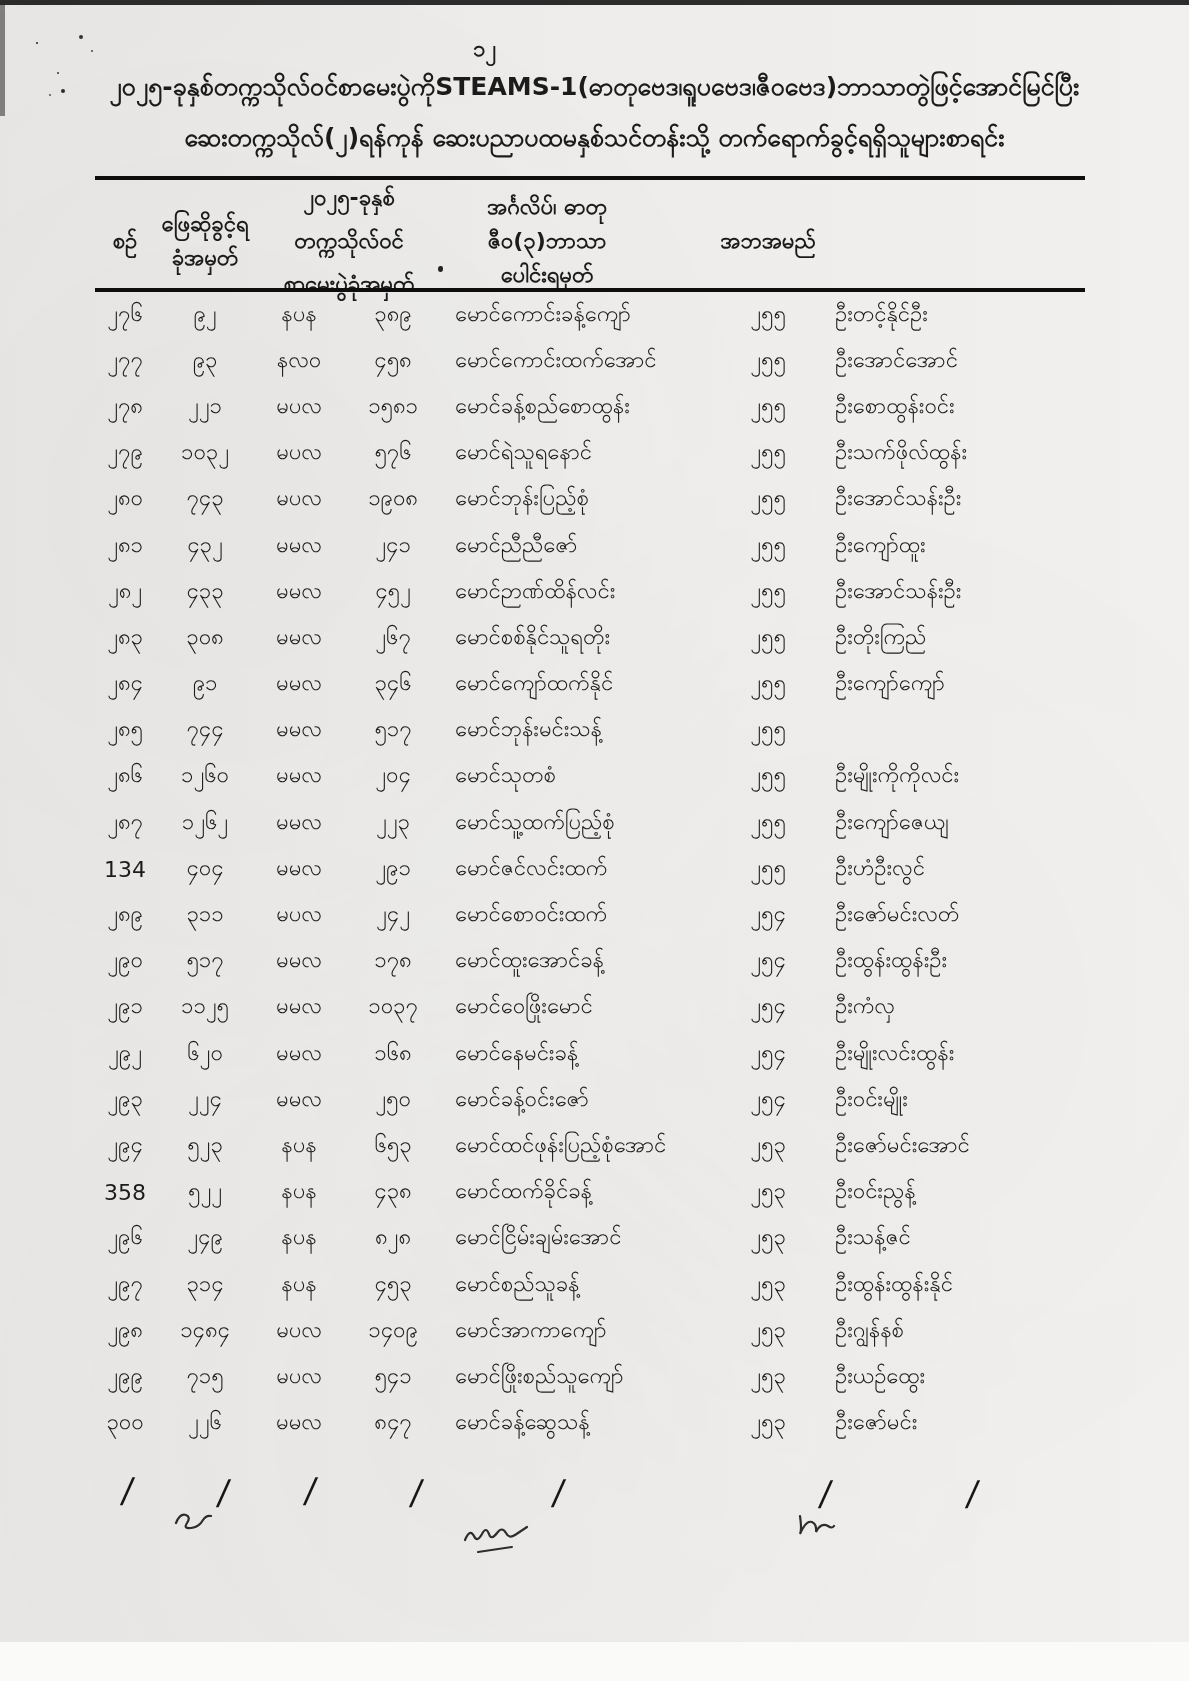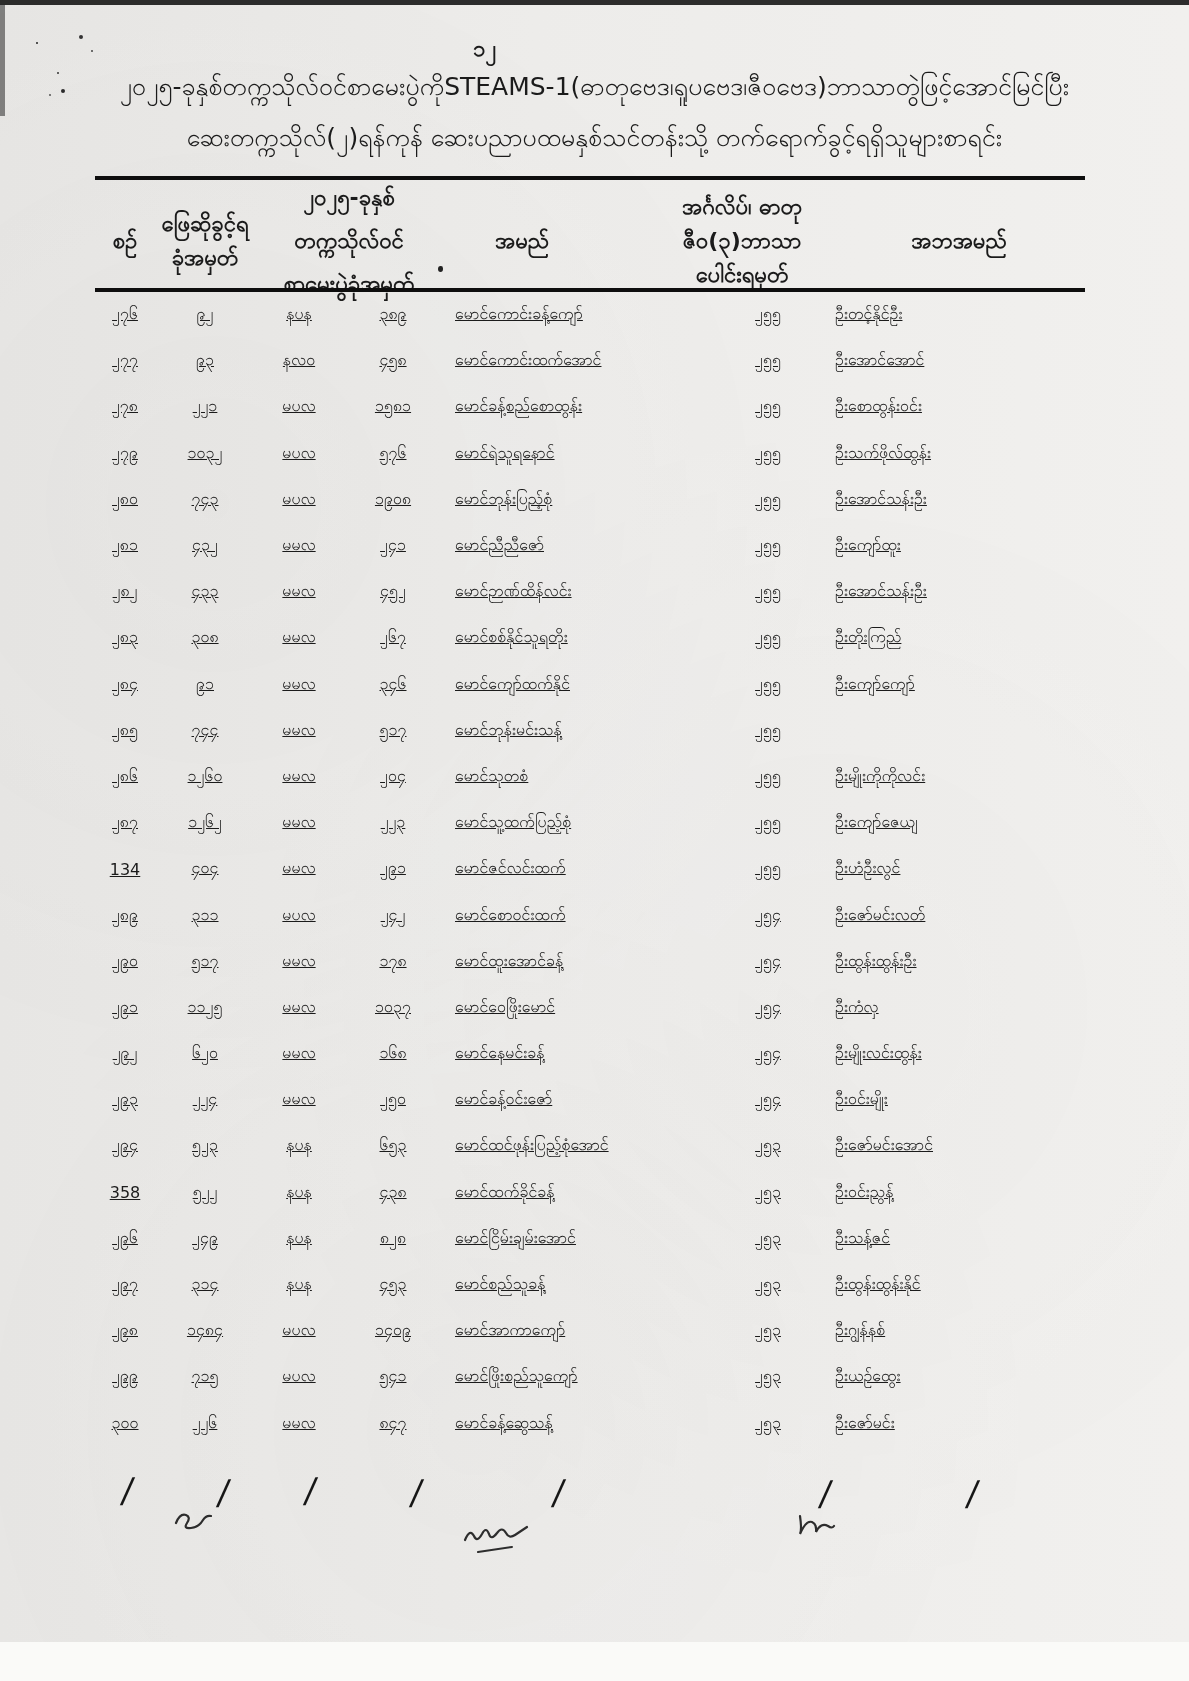--- a/index.html
+++ b/index.html
@@ -15,42 +15,42 @@
       radial-gradient(circle at 18% 30%, rgba(120,120,120,.08), transparent 40%),
       radial-gradient(circle at 70% 60%, rgba(120,120,120,.06), transparent 45%),
       radial-gradient(circle at 40% 85%, rgba(120,120,120,.07), transparent 35%);
   }
   .top-edge{position:absolute;top:0;left:0;width:1189px;height:5px;background:#0b0b0b;opacity:.85;}
   .left-edge{position:absolute;top:4px;left:0;width:5px;height:112px;background:#2a2a2a;opacity:.55;}
   .bottom-strip{position:absolute;left:0;top:1642px;width:1189px;height:39px;background:#fafaf8;}
   .speckles{position:absolute;left:36px;top:42px;width:2px;height:2px;background:#222;border-radius:50%;
     box-shadow: 44px -6px 0 1px #333, 55px 8px 0 0 #444, 21px 30px 0 0 #333, 26px 48px 0 1px #2b2b2b, 13px 52px 0 0 #555;}
   .page-number{position:absolute;top:34px;left:0;width:969px;text-align:center;font-size:22px;font-weight:700;}
-  .title{position:absolute;left:0;width:1189px;text-align:center;font-weight:400;font-size:25px;line-height:1.35;}
+  .title{position:absolute;left:0;width:1189px;text-align:center;font-weight:700;font-size:25px;line-height:1.35;}
   .title1{top:70px;}
   .title2{top:121px;}
   .rule{position:absolute;left:95px;width:990px;background:#0e0e0e;}
   .rule-top{top:176px;height:4px;}
   .rule-mid{top:288px;height:4px;}
   .hgrid{
     position:absolute;left:95px;top:181px;width:990px;height:106px;
     display:grid;grid-template-columns:60px 100px 88px 100px 260px 130px 252px;
     font-weight:700;font-size:22px;line-height:34px;
   }
   .hcell{display:flex;flex-direction:column;justify-content:center;align-items:center;text-align:center;}
   .hcell.span2{grid-column:3 / span 2;gap:9px;}
   .hcell.name-h{align-items:flex-start;padding-left:52px;}
   .hcell.marks-h{transform:translateX(-26px);}
   .stray-dot{position:absolute;left:438px;top:266px;width:5px;height:6px;background:#222;border-radius:50% 40% 50% 50%;}
   .tbody{
     position:absolute;left:95px;top:292px;width:990px;
   }
   .trow{
     display:grid;grid-template-columns:60px 100px 88px 100px 260px 130px 252px;
-    height:46.2px;align-items:center;font-size:16px;font-weight:500;text-decoration:underline;
+    height:46.2px;align-items:center;font-size:22px;font-weight:500;
   }
   .c{text-align:center;white-space:nowrap;}
   .c4{text-align:left;padding-left:12px;}
   .c6{text-align:left;padding-left:2px;}
   .slash{
     position:absolute;font-size:34px;font-weight:500;color:#161616;transform:skewX(-8deg);
   }
   .hand{position:absolute;pointer-events:none;}
 </style>
 </head>
@@ -73,23 +73,20 @@
     <span>စဉ်</span>
   </div>
   <div class="hcell">
     <span>ဖြေဆိုခွင့်ရ</span>
     <span>ခုံအမှတ်</span>
   </div>
   <div class="hcell span2">
     <span>၂၀၂၅-ခုနှစ်</span>
     <span>တက္ကသိုလ်ဝင်</span>
     <span>စာမေးပွဲခုံအမှတ်</span>
-  </div>
-  <div class="hcell name-h">
-    <span>အမည်</span>
   </div>
   <div class="hcell marks-h">
     <span>အင်္ဂလိပ်၊ ဓာတု</span>
     <span>ဇီဝ(၃)ဘာသာ</span>
     <span>ပေါင်းရမှတ်</span>
   </div>
   <div class="hcell">
     <span>အဘအမည်</span>
   </div>
 </div>

